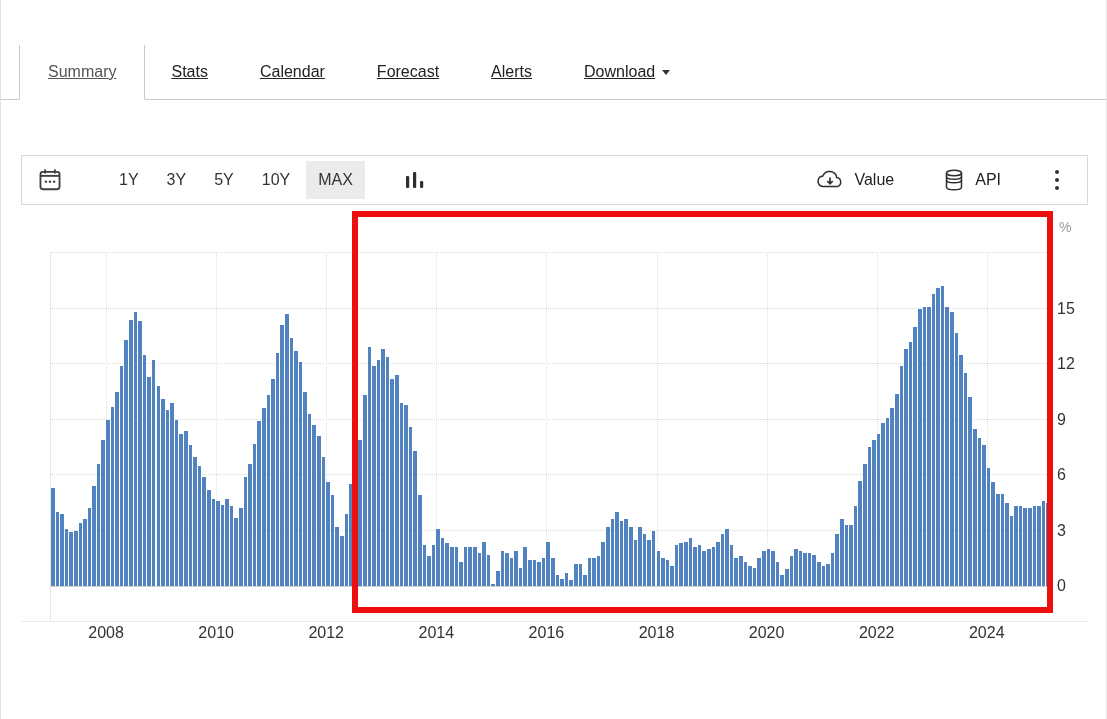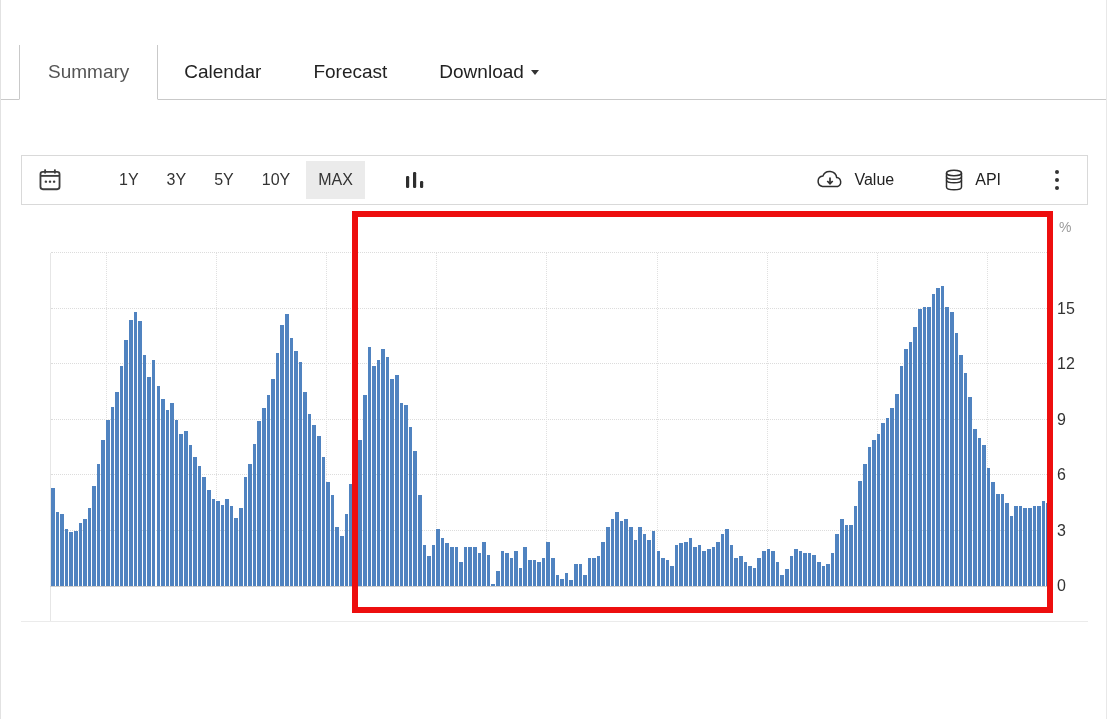--- a/index.html
+++ b/index.html
@@ -9,22 +9,22 @@
 
   
   .header { position: absolute; top: 0; left: 0; right: 0; height: 45px;
             background: #f5f5f5; border-bottom: 1px solid #e3e3e3;
             display: flex; align-items: center; padding-left: 20px; }
   .header h1 { font-size: 19px; font-weight: 700; color: #1d1d1d; letter-spacing: .2px; }
 
   
   .tabbar { position: absolute; top: 45px; left: 0; right: 0; height: 55px;
             display: flex; align-items: stretch; border-bottom: 1px solid #c9c9c9; padding-left: 18px; }
-  .tab { display: flex; align-items: center; padding: 0 26px; font-size: 19px; color: #222;
-         cursor: pointer; position: relative; background: transparent; border: none; }
+  .tab { display: flex; align-items: center; padding: 0 26px; font-size: 16px; color: #222;
+         cursor: pointer; position: relative; background: transparent; border: none; text-decoration: underline; }
   .tab.active { background: #fff; border-left: 1px solid #c9c9c9; border-right: 1px solid #c9c9c9;
                 margin-bottom: -1px; border-bottom: 1px solid #fff; color: #555; padding: 0 28px; }
   .caret { display: inline-block; width: 0; height: 0; margin-left: 7px;
            border-left: 4.5px solid transparent; border-right: 4.5px solid transparent;
            border-top: 5px solid #333; }
 
   
   .toolbar { position: absolute; top: 155px; left: 20px; width: 1067px; height: 50px;
              border: 1px solid #d9d9d9; background: #fff; display: flex; align-items: center; }
   .tool-btn { background: none; border: none; cursor: pointer; display: flex; align-items: center; }
@@ -78,24 +78,30 @@
 <body>
 
 <div class="page">
 
 
   <div class="tabbar" id="tabbar">
       <button class="tab active">
         <span>Summary</span>
       </button>
       <button class="tab">
+        <span>Stats</span>
+      </button>
+      <button class="tab">
         <span>Calendar</span>
       </button>
       <button class="tab">
         <span>Forecast</span>
+      </button>
+      <button class="tab">
+        <span>Alerts</span>
       </button>
       <button class="tab">
         <span>Download</span>
         <span class="caret"></span>
       </button>
     </div>
 
   <div class="toolbar">
     <button class="tool-btn cal-btn">
       <span>
@@ -402,17 +408,28 @@
   <div class="chart-sep"></div>
   <div class="yunit">%</div>
   <div id="ylabels">
       <div class="ylabel" style="top: 577px;">0</div>
       <div class="ylabel" style="top: 521.5px;">3</div>
       <div class="ylabel" style="top: 466px;">6</div>
       <div class="ylabel" style="top: 410.5px;">9</div>
       <div class="ylabel" style="top: 355px; text-align: center;">12</div>
       <div class="ylabel" style="top: 299.5px;">15</div>
     </div>
+  <div class="xlabels" id="xlabels">
+      <div class="xlabel" style="left: 55.0459px;">2008</div>
+      <div class="xlabel" style="left: 165.138px;">2010</div>
+      <div class="xlabel" style="left: 275.229px;">2012</div>
+      <div class="xlabel" style="left: 385.321px;">2014</div>
+      <div class="xlabel" style="left: 495.413px;">2016</div>
+      <div class="xlabel" style="left: 605.505px;">2018</div>
+      <div class="xlabel" style="left: 715.596px;">2020</div>
+      <div class="xlabel" style="left: 825.688px;">2022</div>
+      <div class="xlabel" style="left: 935.78px;">2024</div>
+    </div>
 
   <div class="annotation-rect"></div>
 
 
 </div>
 
 </body></html>

